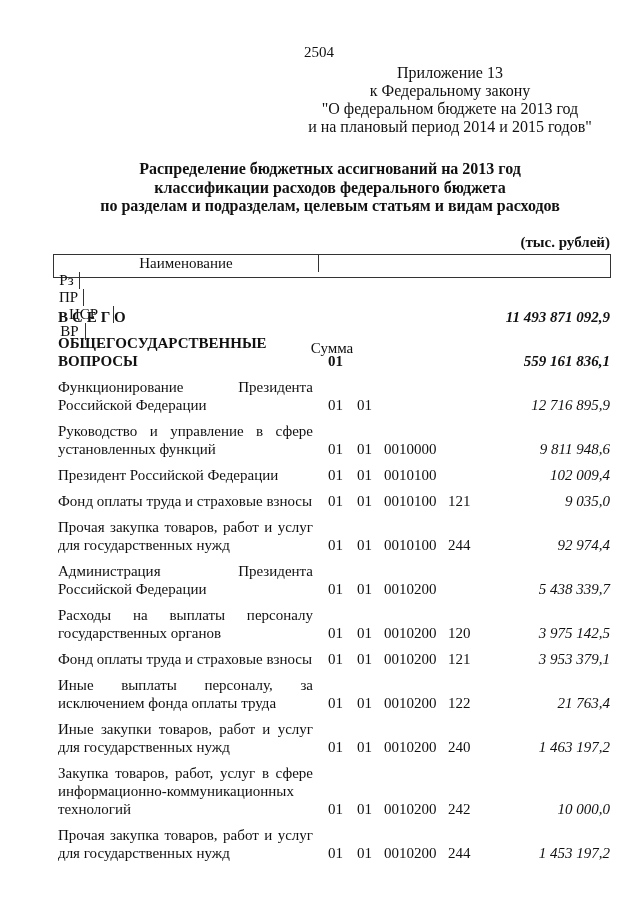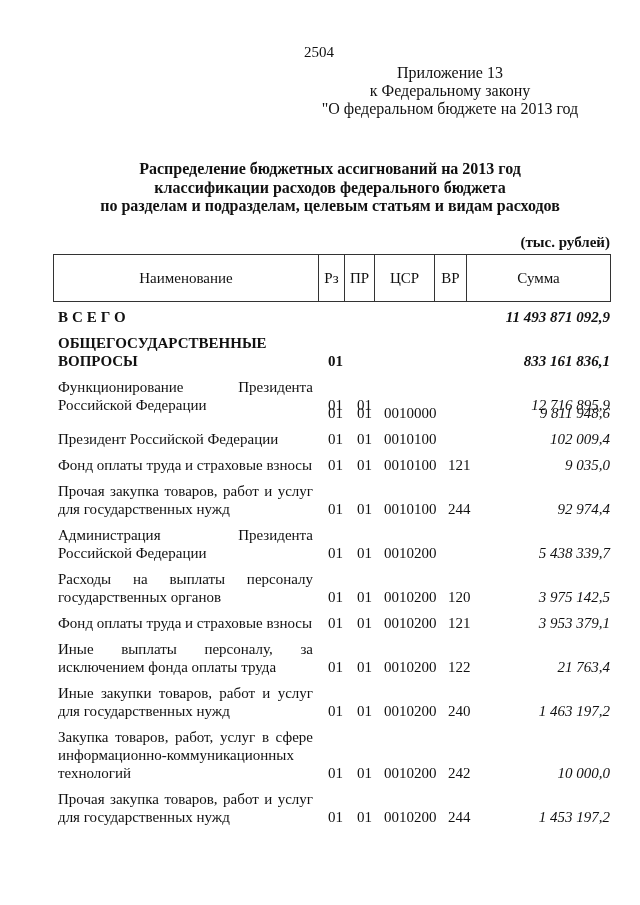--- a/index.html
+++ b/index.html
@@ -12,22 +12,22 @@
     .appendix {
       position: absolute; left: 290px; width: 320px; top: 64px;
       text-align: center; font-size: 16px; line-height: 18px;
     }
     .title {
       position: absolute; left: 40px; width: 580px; top: 160px;
       text-align: center; font-weight: bold; font-size: 16px; line-height: 18.5px;
     }
     .units { position: absolute; right: 30px; top: 234px; font-size: 15px; font-weight: bold; }
     .header-table {
-      position: absolute; left: 53px; top: 254px; width: 558px; height: 48px;
-      border: 1px solid #333; display: flex; box-sizing: border-box;
+      position: absolute; left: 53px; top: 254px; width: 558px; height: 24px;
+      border: 1px solid #333; display: flex; box-sizing: border-box; flex-direction: column;
     }
     .header-table > div {
       border-right: 1px solid #333; display: flex; align-items: center;
       justify-content: center; box-sizing: border-box; font-size: 15px;
     }
     .header-table > div:last-child { border-right: none; }
     .c-name { width: 265px; }
     .c-rz { width: 26px; }
     .c-pr { width: 30px; }
     .c-csr { width: 60px; }
@@ -50,20 +50,21 @@
   </style>
 </head>
 <body>
 
 <div class="page-number">2504</div>
 
 <div class="appendix">
   <div>Приложение 13</div>
   <div>к Федеральному закону</div>
   <div>"О федеральном бюджете на 2013 год</div>
+  <div>и на плановый период 2014 и 2015 годов"</div>
 </div>
 
 <div class="title">
   <div>Распределение бюджетных ассигнований на 2013 год</div>
   <div>классификации расходов федерального бюджета</div>
   <div>по разделам и подразделам, целевым статьям и видам расходов</div>
 </div>
 
 <div class="units">(тыс. рублей)</div>
 
@@ -77,29 +78,30 @@
 </div>
 
 <div class="rows">
   <div class="row bold">
     <div class="name spaced">ВСЕГО</div>
     <div class="sum">11 493 871 092,9</div>
   </div>
   <div class="row bold">
     <div class="name" style="width:200px">ОБЩЕГОСУДАРСТВЕННЫЕ ВОПРОСЫ</div>
     <div class="code rz">01</div>
-    <div class="sum">833 161 836,1</div>
+    <div class="sum">559 161 836,1</div>
   </div>
   <div class="row">
     <div class="name">Функционирование Президента Российской Федерации</div>
     <div class="code rz">01</div>
     <div class="code pr">01</div>
     <div class="sum">12 716 895,9</div>
   </div>
   <div class="row">
+    <div class="name">Руководство и управление в сфере установленных функций</div>
     <div class="code rz">01</div>
     <div class="code pr">01</div>
     <div class="code csr">0010000</div>
     <div class="sum">9 811 948,6</div>
   </div>
   <div class="row">
     <div class="name">Президент Российской Федерации</div>
     <div class="code rz">01</div>
     <div class="code pr">01</div>
     <div class="code csr">0010100</div>

